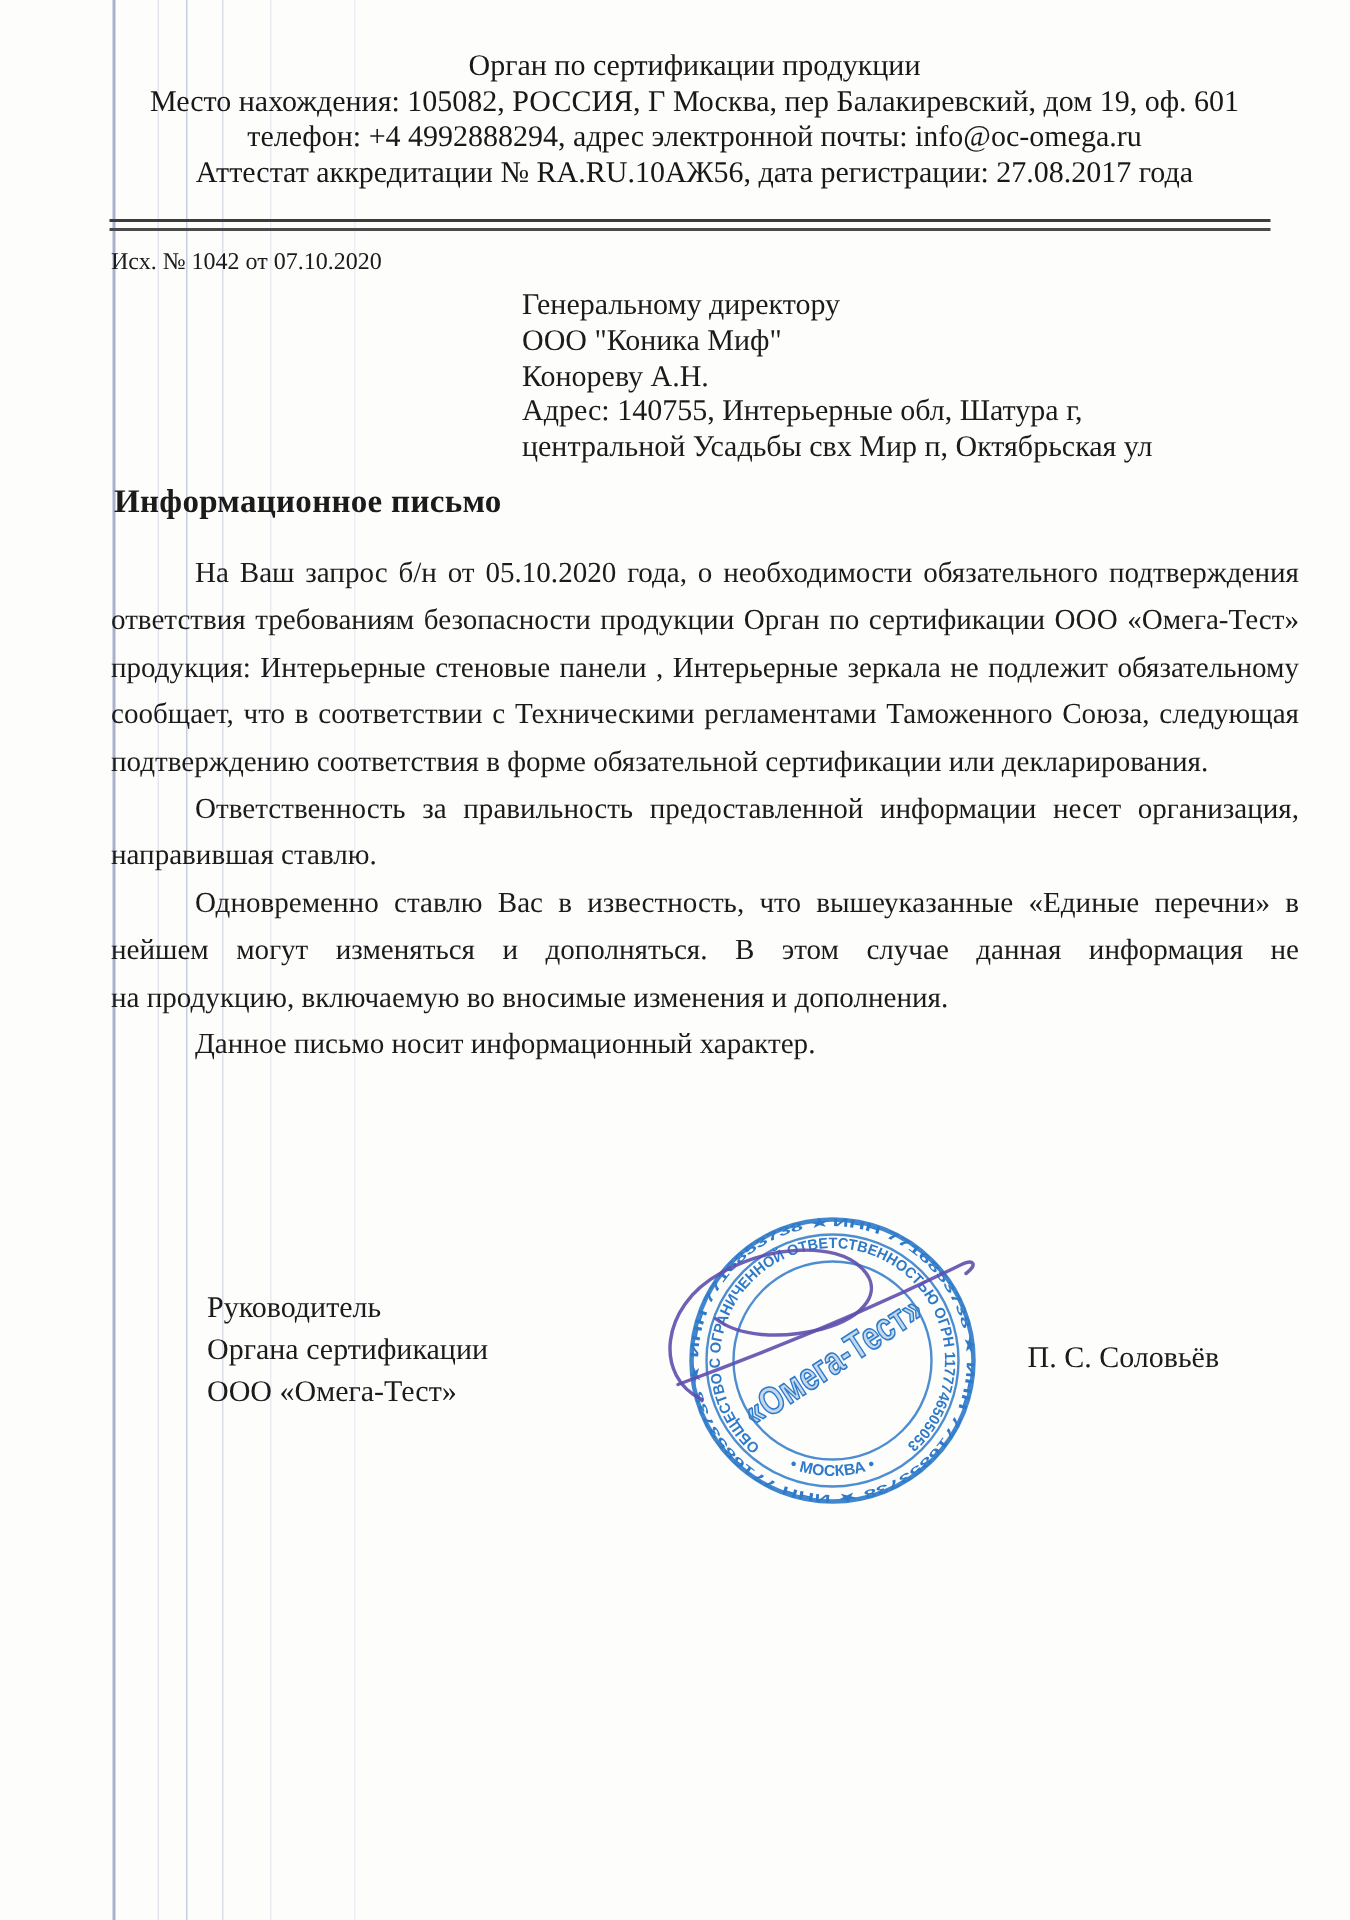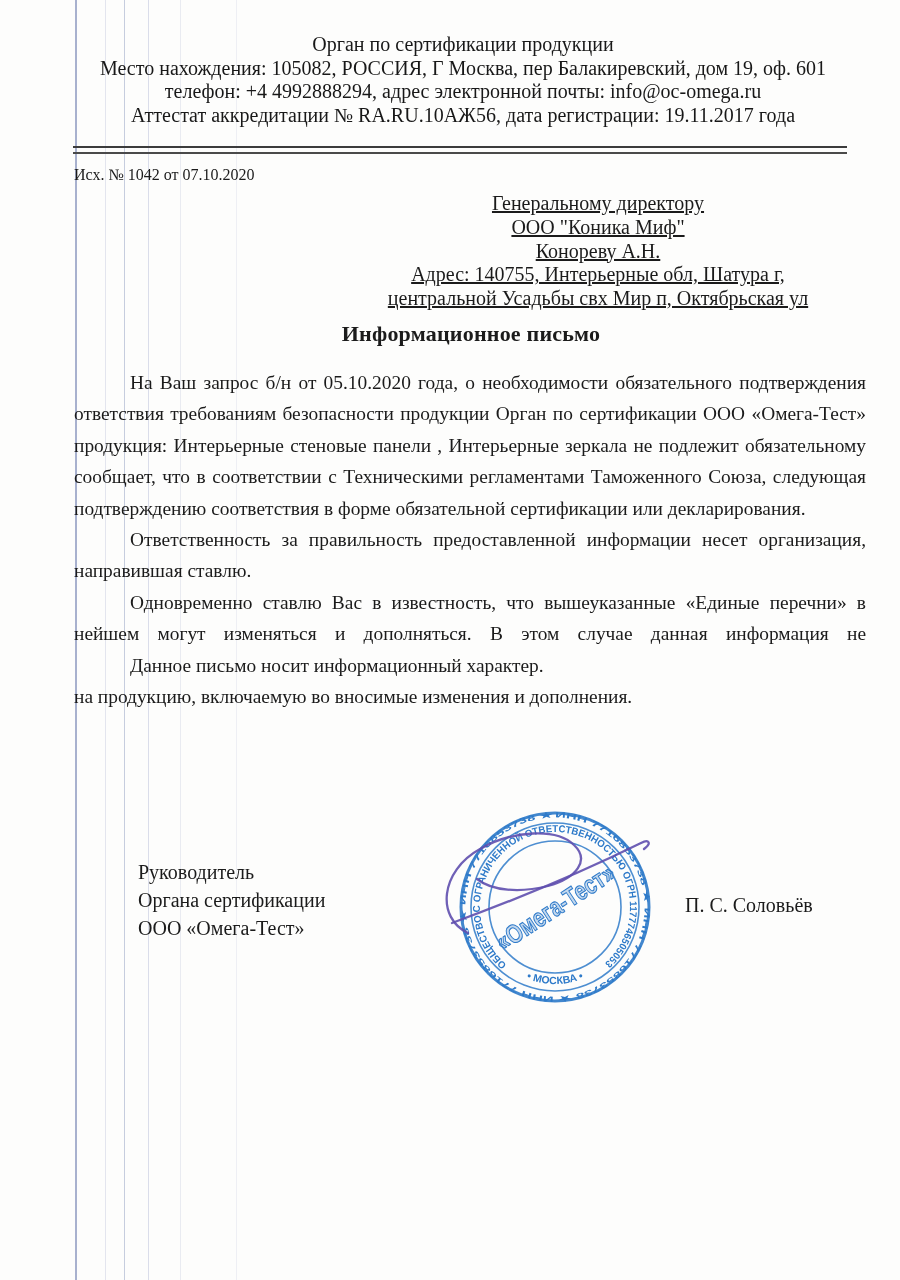--- a/index.html
+++ b/index.html
@@ -22,25 +22,25 @@
     position:absolute;top:33px;left:60px;width:806px;
     text-align:center;font-size:20px;line-height:23.7px;color:#181818;
   }
   .rule{
     position:absolute;top:146px;left:73px;width:774px;height:4px;
     border-top:2px solid #3c3c3c;border-bottom:2px solid #4a4a4a;
   }
   .ref{position:absolute;top:166px;left:74px;font-size:16px;}
   .addressee{
     position:absolute;top:192px;right:52px;width:500px;
-    text-align:center;font-size:20px;line-height:23.8px;text-decoration:underline;
+    text-align:left;font-size:20px;line-height:23.8px;
   }
   .title{
     position:absolute;top:321px;left:76px;width:790px;
-    text-align:center;font-size:22px;font-weight:bold;letter-spacing:.2px;
+    text-align:left;font-size:22px;font-weight:bold;letter-spacing:.2px;
   }
   .body-text{position:absolute;top:367px;left:74px;width:792px;font-size:19.4px;}
   .bl{display:block;height:31.4px;line-height:31.4px;overflow:hidden;}
   .jl{text-align:justify;text-align-last:justify;}
   .nl{text-align:left;}
   .ind{text-indent:56px;}
 
   .sig-left{
     position:absolute;top:858px;left:138px;
     font-size:20px;line-height:28px;
@@ -64,21 +64,21 @@
   <div class="scanline sl2"></div>
   <div class="scanline sl3"></div>
   <div class="scanline sl4"></div>
   <div class="scanline sl5"></div>
   <div class="scanline sl6"></div>
 
   <div class="letterhead">
     <div>Орган по сертификации продукции</div>
     <div>Место нахождения: 105082, РОССИЯ, Г Москва, пер Балакиревский, дом 19, оф. 601</div>
     <div>телефон: +4 4992888294, адрес электронной почты: info@oc-omega.ru</div>
-    <div>Аттестат аккредитации № RA.RU.10АЖ56, дата регистрации: 19.11.2017 года</div>
+    <div>Аттестат аккредитации № RA.RU.10АЖ56, дата регистрации: 27.08.2017 года</div>
   </div>
 
   <div class="rule"></div>
 
   <div class="ref">Исх. № 1042 от 07.10.2020</div>
 
   <div class="addressee">
     <div>Генеральному директору</div>
     <div>ООО "Коника Миф"</div>
     <div>Конореву А.Н.</div>
@@ -91,22 +91,22 @@
   <div class="body-text">
     <span class="bl jl ind">На Ваш запрос б/н от 05.10.2020 года, о необходимости обязательного подтверждения со-</span>
     <span class="bl jl">ответствия требованиям безопасности продукции Орган по сертификации ООО «Омега-Тест»</span>
     <span class="bl jl">продукция: Интерьерные стеновые панели , Интерьерные зеркала не подлежит обязательному</span>
     <span class="bl jl">сообщает, что в соответствии с Техническими регламентами Таможенного Союза, следующая</span>
     <span class="bl nl">подтверждению соответствия в форме обязательной сертификации или декларирования.</span>
     <span class="bl jl ind">Ответственность за правильность предоставленной информации несет организация,</span>
     <span class="bl nl">направившая ставлю.</span>
     <span class="bl jl ind">Одновременно ставлю Вас в известность, что вышеуказанные «Единые перечни» в даль-</span>
     <span class="bl jl">нейшем могут изменяться и дополняться. В этом случае данная информация не распространяется</span>
+    <span class="bl nl">на продукцию, включаемую во вносимые изменения и дополнения.</span>
     <span class="bl nl ind">Данное письмо носит информационный характер.</span>
-    <span class="bl nl">на продукцию, включаемую во вносимые изменения и дополнения.</span>
   </div>
 
   <div class="sig-left">
     <div>Руководитель</div>
     <div>Органа сертификации</div>
     <div>ООО «Омега-Тест»</div>
   </div>
 
   <svg class="stamp-svg" viewBox="0 0 200 200" aria-hidden="true">
     <defs>

